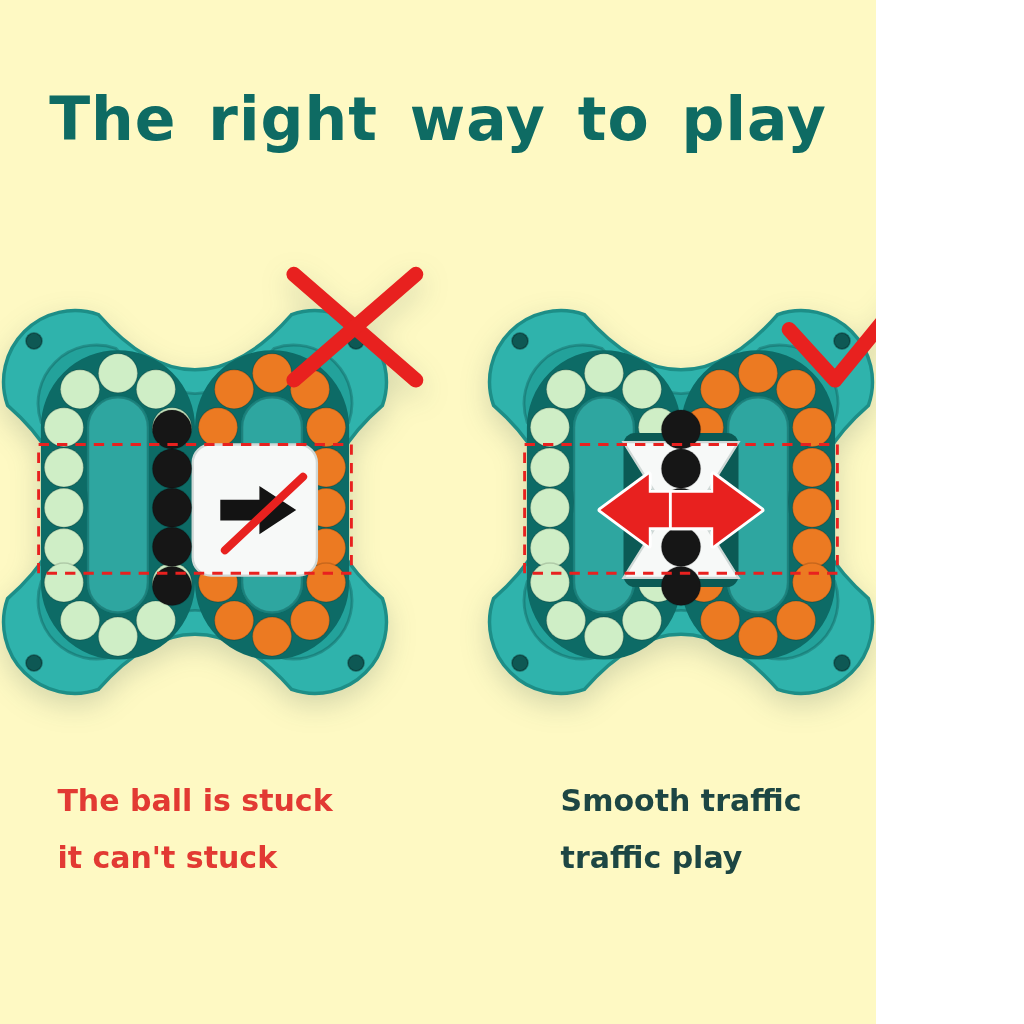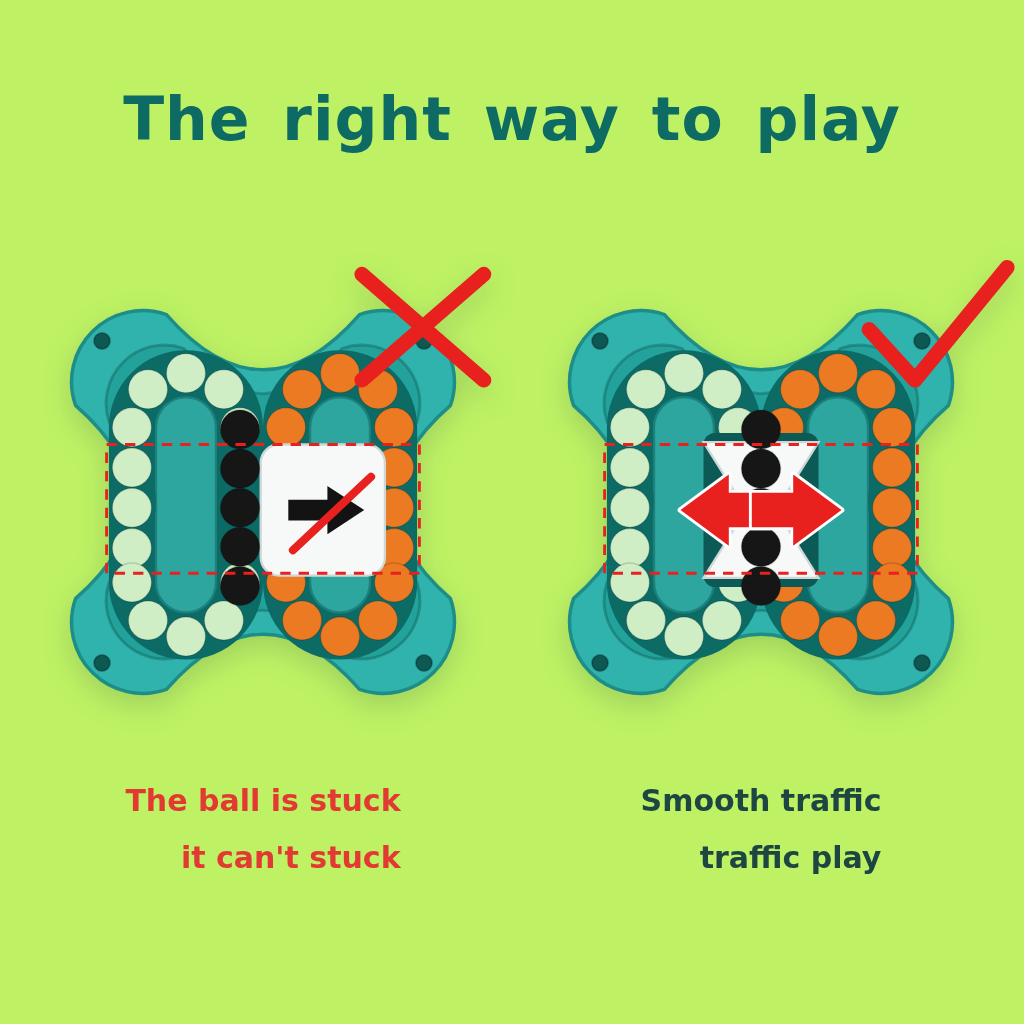--- a/index.html
+++ b/index.html
@@ -3,29 +3,29 @@
 <meta charset="utf-8">
 <style>
   :root{
     --title-text:#0e6b63; --caption-wrong:#e23a33; --caption-right:#1d4643;
     --body-teal:#2fb3ac; --body-edge:#1d8e87; --panel-teal:#23a29b;
     --channel-dark:#0d6b66; --mint-bead:#cfeec6; --orange-bead:#ec7a22;
     --black-bead:#161616; --annotation-red:#e8211f; --slider-white:#f7f9f8;
   }
   *{box-sizing:border-box}
   body{margin:0;background:#fff}
-  .page{position:relative;width:1024px;height:1024px;background:#bef264;
+  .page{position:relative;width:876px;height:1024px;background:#fef9c3;
         font-family:"DejaVu Sans","Liberation Sans",sans-serif;overflow:hidden}
   .title{margin:0;padding-top:84px;text-align:center;font-size:60px;font-weight:700;
          color:var(--title-text);letter-spacing:1px;word-spacing:10px}
   .panels{display:flex;justify-content:center;gap:26px;margin-top:118px}
   .panel{margin:0;width:472px;display:flex;flex-direction:column;align-items:center}
   svg.toy{width:460px;height:460px;overflow:visible;
           filter:drop-shadow(0 10px 14px rgba(20,60,60,.18))}
-  .caption{margin-top:40px;text-align:right;font-size:30px;font-weight:600;line-height:1.9}
+  .caption{margin-top:40px;text-align:left;font-size:30px;font-weight:600;line-height:1.9}
   .caption-wrong{color:var(--caption-wrong)}
   .caption-right{color:var(--caption-right)}
 
   
   .body-shape{fill:var(--body-teal);stroke:var(--body-edge);stroke-width:3}
   .panel-shape{fill:var(--panel-teal)}
   .panel-edge{fill:none;stroke:rgba(0,40,40,.25);stroke-width:3}
   .channel{fill:none;stroke:var(--channel-dark);stroke-width:40}
   .island{fill:rgba(255,255,255,.05);stroke:rgba(0,40,40,.28);stroke-width:2}
   .bead{stroke:rgba(0,0,0,.15);stroke-width:1.2}

